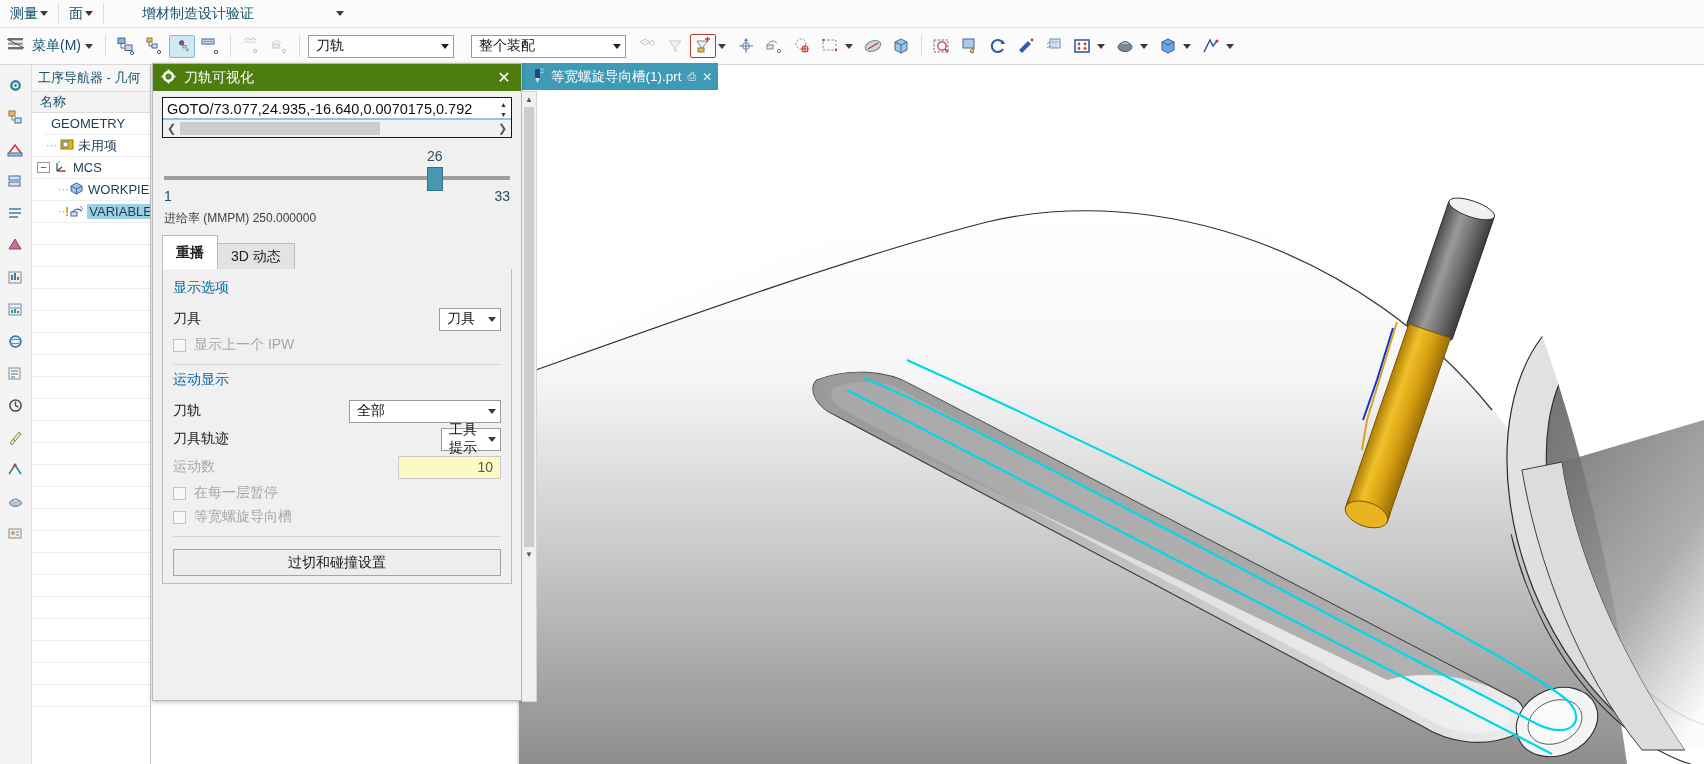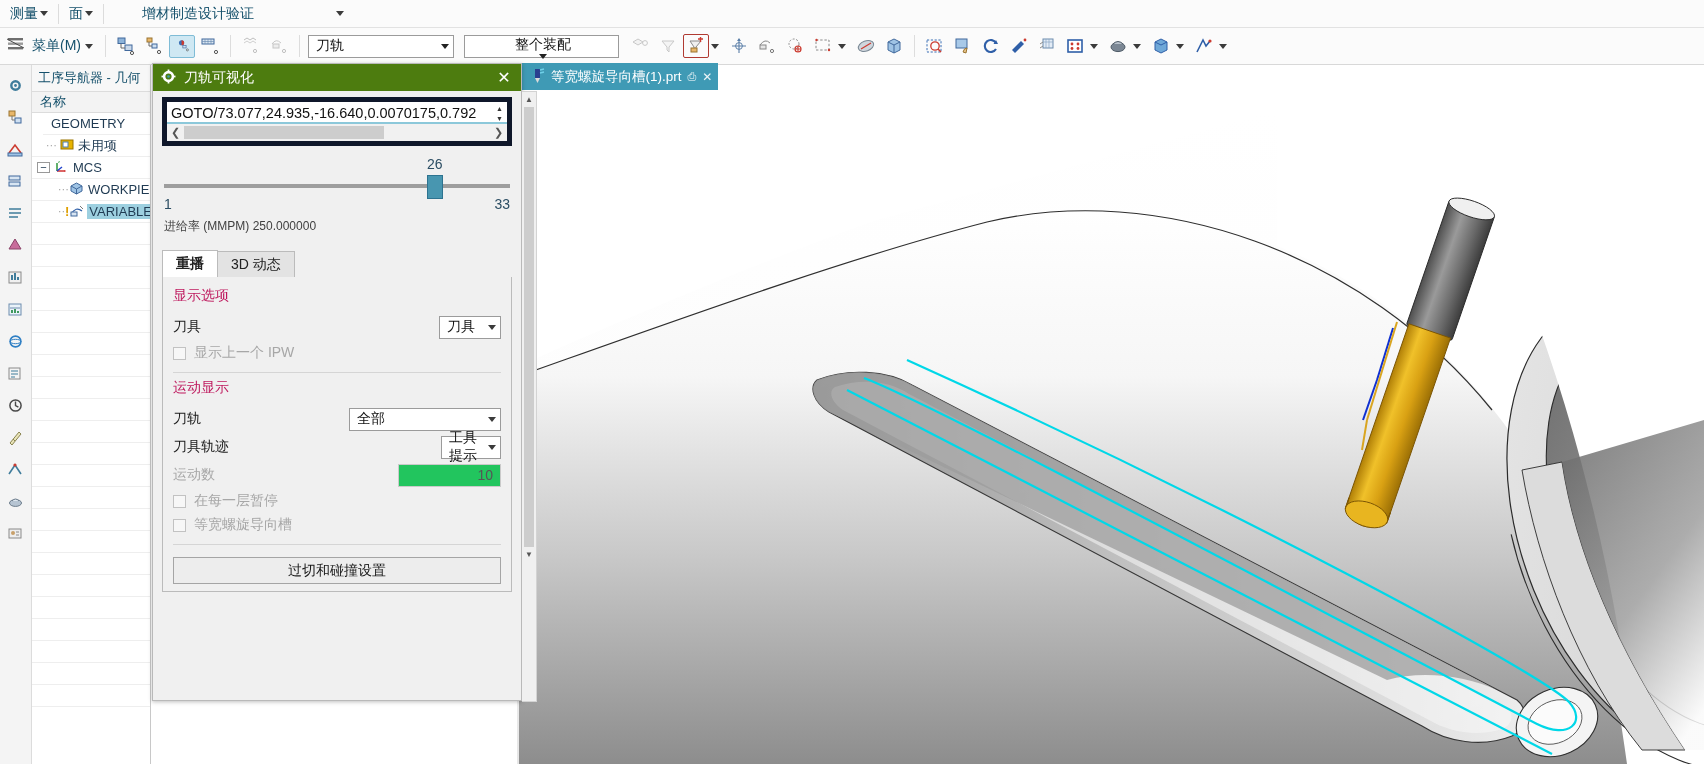--- a/index.html
+++ b/index.html
@@ -97,21 +97,21 @@
     height: 27px; background: #4d7c0f; display: flex; align-items: center;
     padding: 0 4px 0 8px; color: #fff;
   }
   .dlg-bar .ttl { font-size: 14px; margin-left: 8px; flex: 1; }
   .dlg-close {
     width: 26px; height: 22px; display:flex; align-items:center; justify-content:center;
     color:#fff; font-size:16px; line-height:1;
   }
   .dlg-body { padding: 6px 9px 0 9px; }
 
-  .goto-wrap { border: 5px solid #0f172a; background: #fff; }
+  .goto-wrap { border: 1px solid #0f172a; background: #fff; }
   .goto-txt {
     height: 22px; line-height: 22px; padding: 0 2px 0 4px; font-size: 14.5px;
     white-space: nowrap; overflow: hidden; color: #111;
     border-bottom: 2px solid #8cc8da;
   }
   .hscroll { height: 17px; background: #f1f1f1; display:flex; align-items:center; position:relative; }
   .hs-arrow { width: 17px; height: 15px; display:flex; align-items:center; justify-content:center;
               color:#555; font-size: 11px; }
   .hs-track { flex:1; height:15px; position: relative; }
   .hs-thumb { position:absolute; left:0; top:1px; width: 200px; height: 13px; background:#cdcdcd; }
@@ -129,38 +129,38 @@
   .sl-max { position:absolute; right:2px; top: 40px; font-size: 14px; color:#2b4d63; }
 
   .feed { font-size: 12px; color:#404040; margin: 6px 0 15px 2px; }
 
   .tabs { display:flex; align-items:flex-end; height: 27px; }
   .tab {
     height: 26px; padding: 0 13px; display:flex; align-items:center;
     font-size: 14px; background:#e3e3e3; border:1px solid #bbb; border-bottom:none;
     color:#222; margin-right: -1px;
   }
-  .tab.active { background:#fff; height: 27px; font-weight: bold; }
+  .tab.active { background:#fff; height: 34px; font-weight: bold; }
 
   .tab-page {
     background:#f0f0f0; border:1px solid #bbb; border-top: none;
     padding: 10px 10px 0 10px; height: 315px;
   }
-  .sec-lbl { font-size: 14px; color:#be185d; margin-bottom: 8px; }
+  .sec-lbl { font-size: 14px; color:#0369a1; margin-bottom: 8px; }
   .frow { display:flex; align-items:center; height: 28px; }
   .frow .lbl { font-size: 14px; color:#1a1a1a; }
   .frow.dim .lbl { color:#a7a7a7; }
   .grow { flex: 1; }
   .sel {
     height: 23px; border:1px solid #9b9b9b; background:#fff; display:flex;
     align-items:center; justify-content:space-between; padding: 0 4px 0 7px;
     font-size: 14px; color:#111;
   }
   .numfield {
-    height: 23px; width: 103px; border:1px solid #cacaca; background:#22c55e;
+    height: 23px; width: 103px; border:1px solid #cacaca; background:#fef9c3;
     display:flex; align-items:center; justify-content:flex-end; padding-right:7px;
     font-size: 14px; color:#555;
   }
   .cbrow { display:flex; align-items:center; height: 24px; gap: 8px; }
   .cbox { width: 13px; height: 13px; border:1px solid #c2c2c2; background:#f7f7f7; }
   .cbrow .ctxt { font-size: 14px; color:#a7a7a7; }
   .hr { height:1px; background:#d5d5d5; margin: 7px 0 6px 0; }
   .wide-btn {
     height: 27px; margin-top: 12px; border:1px solid #a5a5a5; background:#ededed;
     display:flex; align-items:center; justify-content:center; font-size:14px; color:#1a1a1a;
@@ -270,21 +270,21 @@
         <rect x="4" y="8" width="6" height="4" fill="#ddd" stroke="#888"></rect>
         <circle cx="15" cy="15" r="1.6" fill="none" stroke="#777"></circle>
       </svg>
     </div>
     <div class="tb-sep"></div>
 
     <div class="combo" style="width:146px; margin-left:2px;">
       <span>刀轨</span>
       <span class="caret"></span>
     </div>
-    <div class="combo" style="width:155px; margin-left:10px;flex-direction:column;">
+    <div class="combo" style="width:155px; margin-left:17px;">
       <span>整个装配</span>
       <span class="caret"></span>
     </div>
 
     <div class="tb-icon dim" style="margin-left:8px;">
       <svg width="20" height="20" viewBox="0 0 20 20">
         <path d="M3 6 L8 3 L13 6 L8 9 z" fill="#e9e9e9" stroke="#888"></path>
         <circle cx="15" cy="7" r="2.4" fill="none" stroke="#888"></circle>
       </svg>
     </div>

